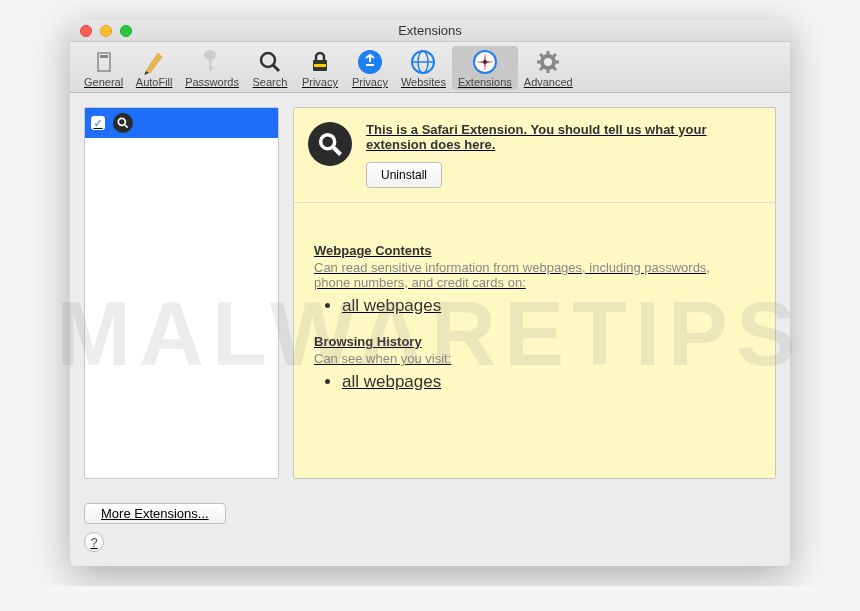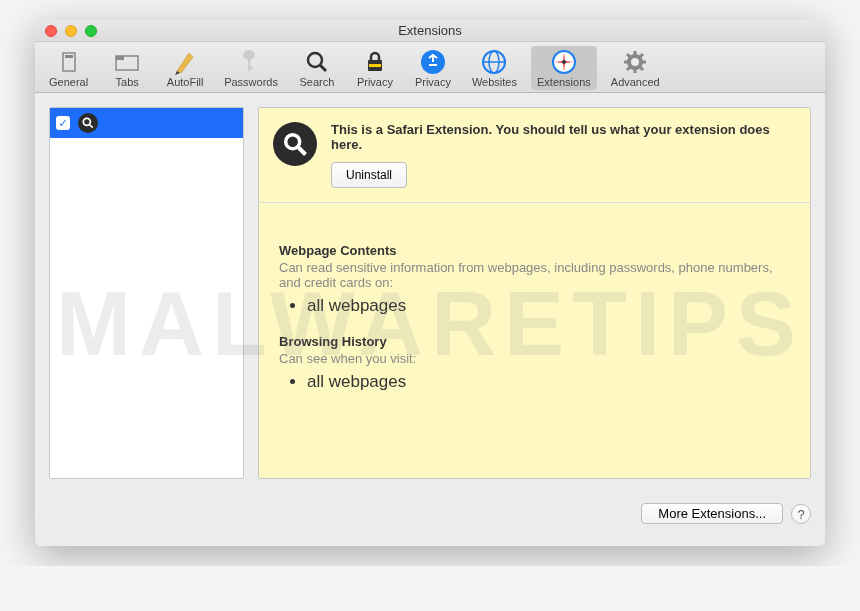--- a/index.html
+++ b/index.html
@@ -19,25 +19,26 @@
       transform: translate(-50%, -10%);
       font-size: 90px;
       font-weight: 700;
       color: rgba(128,128,128,0.15);
       letter-spacing: 8px;
       pointer-events: none;
       z-index: 100;
       white-space: nowrap;
     }
     .window {
-      width: 790px;
+      width: 720px;
       background: #ececec;
       border-radius: 6px;
       box-shadow: 0 10px 40px rgba(0,0,0,0.3);
       overflow: hidden;
+      text-decoration: underline;
     }
     .titlebar {
       height: 22px;
       background: linear-gradient(#e8e8e8, #dcdcdc);
       display: flex;
       align-items: center;
       position: relative;
       border-bottom: 1px solid #c8c8c8;
     }
     .traffic-lights {
@@ -58,21 +59,21 @@
       left: 50%;
       transform: translateX(-50%);
       font-size: 13px;
       color: #333;
     }
     .toolbar {
       background: linear-gradient(#ececec, #dcdcdc);
       border-bottom: 1px solid #b8b8b8;
       display: flex;
       padding: 4px 8px 2px 8px;
-      gap: 8px;
+      gap: 0;
     }
     .toolbar-item {
       display: flex;
       flex-direction: column;
       align-items: center;
       padding: 2px 6px;
       border-radius: 4px;
       cursor: default;
       min-width: 50px;
     }
@@ -188,25 +189,26 @@
     .bullet-list {
       margin-left: 28px;
       margin-bottom: 18px;
     }
     .bullet-list li {
       color: #333;
       font-size: 17px;
     }
     .footer {
       background: #ececec;
-      padding: 10px 14px 22px 14px;
+      padding: 10px 14px 14px 14px;
       display: flex;
       justify-content: flex-end;
       gap: 8px;
-      align-items: flex-end;
+      align-items: flex-start;
+      flex-direction: column;
     }
     .more-btn {
       font-size: 13px;
       padding: 2px 16px;
       background: linear-gradient(#fefefe, #f2f2f2);
       border: 1px solid #bcbcbc;
       border-radius: 4px;
     }
     .help-btn {
       width: 20px;
@@ -238,29 +240,20 @@
 
   <div class="toolbar">
     <div class="toolbar-item">
       <div class="toolbar-icon">
         <svg width="24" height="24" viewBox="0 0 24 24">
             <rect x="6" y="3" width="12" height="18" fill="none" stroke="#888" stroke-width="1.5"></rect>
             <rect x="8" y="5" width="8" height="3" fill="#888"></rect>
           </svg>
       </div>
       <div class="toolbar-label">General</div>
-    </div>
-    <div class="toolbar-item">
-      <div class="toolbar-icon">
-        <svg width="26" height="24" viewBox="0 0 26 24">
-            <rect x="2" y="6" width="22" height="14" fill="none" stroke="#888" stroke-width="1.5"></rect>
-            <rect x="2" y="6" width="8" height="4" fill="#888"></rect>
-          </svg>
-      </div>
-      <div class="toolbar-label">Tabs</div>
     </div>
     <div class="toolbar-item">
       <div class="toolbar-icon">
         <svg width="24" height="26" viewBox="0 0 24 26">
             <path d="M4 22 L16 4 L20 8 L8 24 Z" fill="#e8b84a" stroke="#c89020" stroke-width="0.5"></path>
             <path d="M4 22 L2 26 L7 24 Z" fill="#333"></path>
           </svg>
       </div>
       <div class="toolbar-label">AutoFill</div>
     </div>

